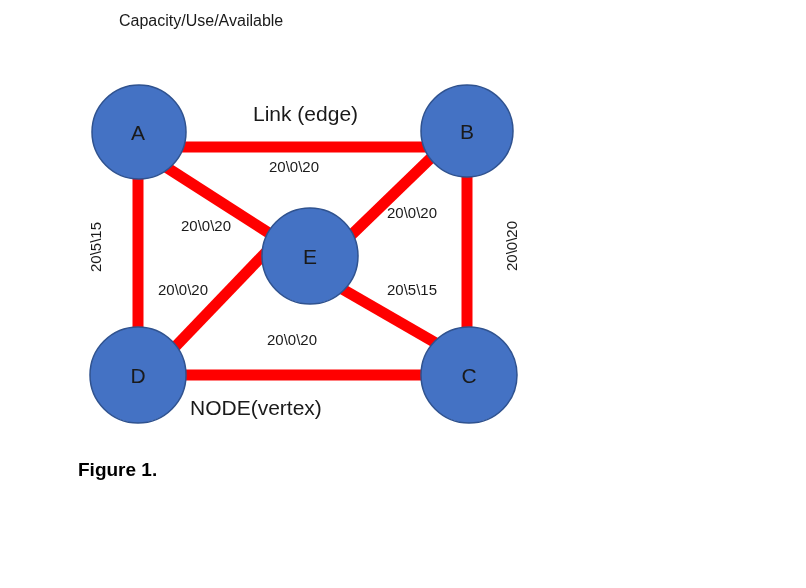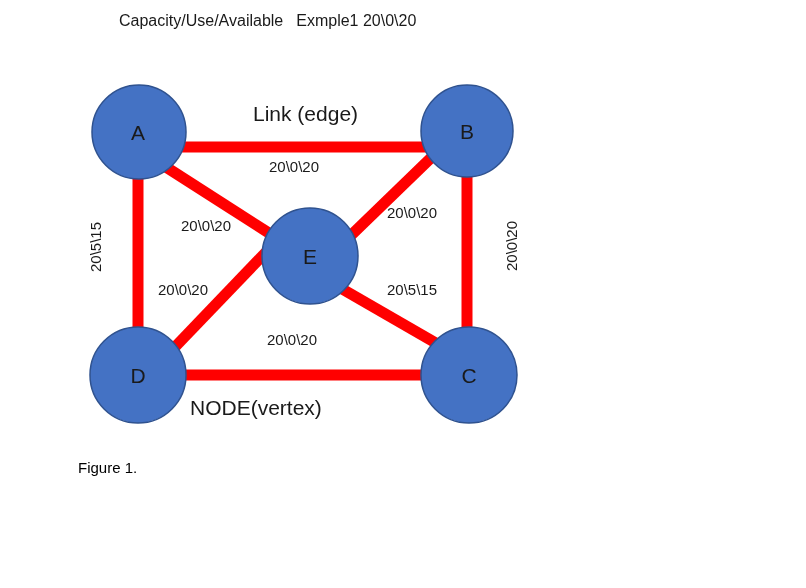--- a/index.html
+++ b/index.html
@@ -33,42 +33,41 @@
   }
   .edge-line { stroke: #FF0000; stroke-width: 11; }
   .node-circle { fill: #4472C4; stroke: #2F528F; stroke-width: 1.5; }
   .node-letter { fill: #ffffff; font-size: 21px; text-anchor: middle; }
   .edge-label { font-size: 15px; text-anchor: middle; }
   .big-label { font-size: 21px; }
   .figure-caption {
     position: absolute;
     left: 78px;
     top: 459px;
-    font-size: 15px;
-    font-weight: normal;
+    font-size: 19px;
+    font-weight: bold;
     color: #000000;
   }
   .body-paragraph {
     position: absolute;
     left: 78px;
     top: 534px;
     font-size: 16px;
     line-height: 23px;
     color: #262626;
     white-space: pre;
   }
 </style>
 </head>
 <body>
 
 <div class="canvas">
 
   <div class="legend-row">
     <span>Capacity/Use/Available</span>
-    <span>Exmple1 20\0\20</span>
   </div>
 
   <svg class="figure" width="806" height="588" viewBox="0 0 806 588">
 
     <g>
       <line class="edge-line" x1="145" y1="147" x2="460" y2="147"></line>
       <line class="edge-line" x1="138" y1="150" x2="138" y2="355"></line>
       <line class="edge-line" x1="467" y1="150" x2="467" y2="355"></line>
       <line class="edge-line" x1="150" y1="375" x2="460" y2="375"></line>
       <line class="edge-line" x1="155" y1="160" x2="283" y2="242"></line>

